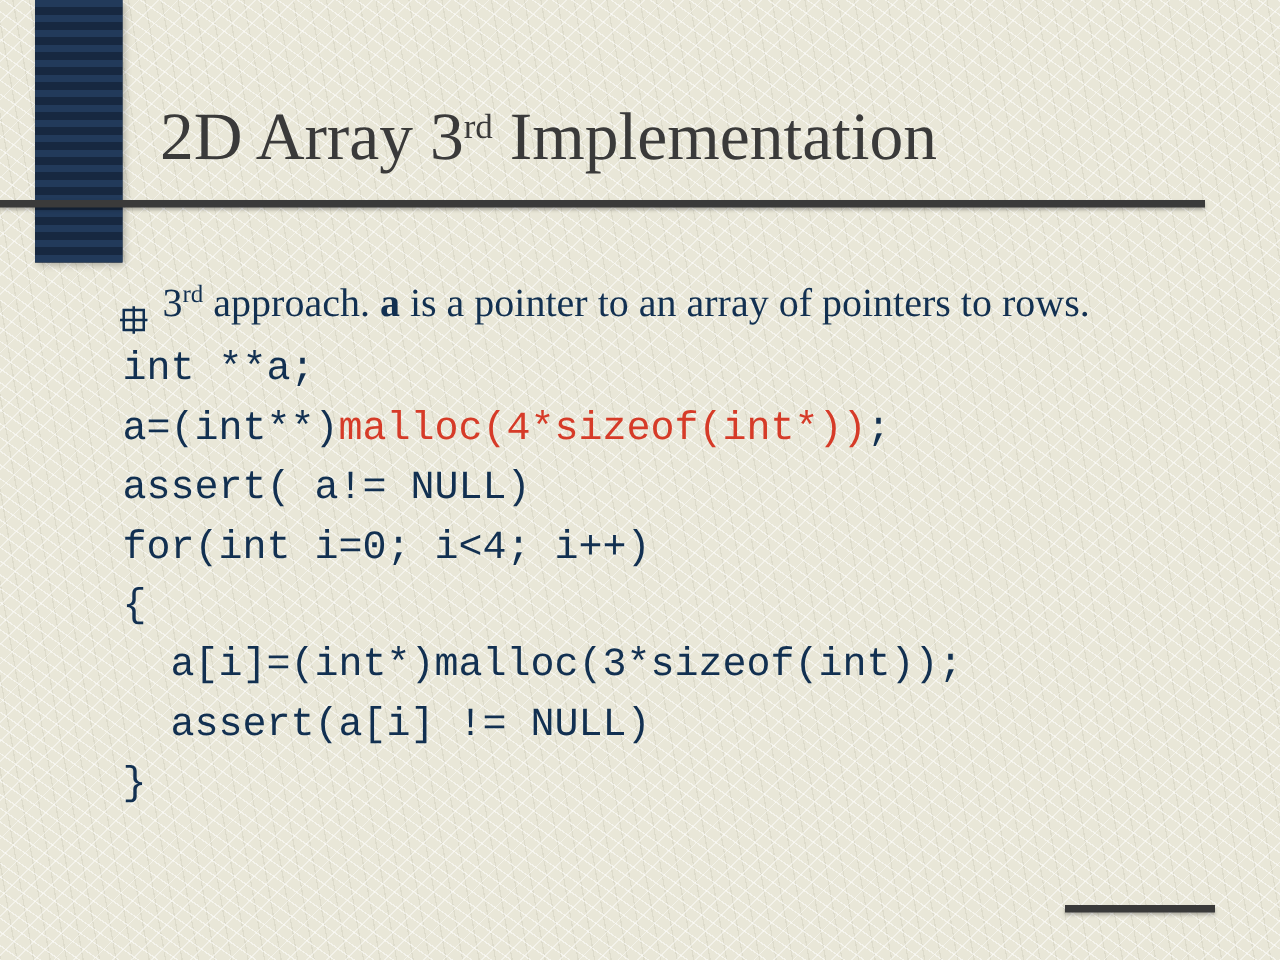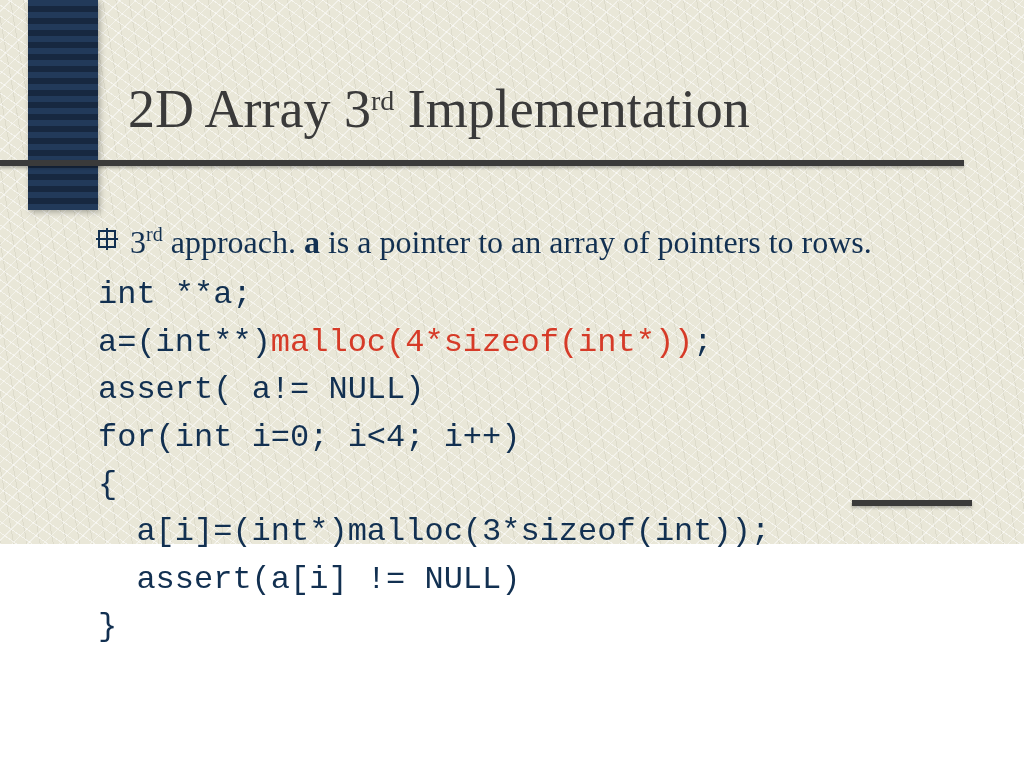--- a/index.html
+++ b/index.html
@@ -6,21 +6,21 @@
     margin: 0;
     padding: 0;
     width: 1024px;
     height: 768px;
     overflow: hidden;
     font-family: "Times New Roman", Times, serif;
   }
   .slide {
     position: relative;
     width: 1024px;
-    height: 544px;
+    height: 768px;
     background: #e9e7d8;
     background-image:
       repeating-linear-gradient(35deg,
         rgba(255,255,255,0.55) 0px, rgba(255,255,255,0.55) 1px,
         transparent 1px, transparent 9px),
       repeating-linear-gradient(-45deg,
         rgba(255,255,255,0.45) 0px, rgba(255,255,255,0.45) 1px,
         transparent 1px, transparent 11px),
       repeating-linear-gradient(80deg,
         rgba(200,198,180,0.35) 0px, rgba(200,198,180,0.35) 1px,
@@ -88,21 +88,21 @@
     position: absolute;
     left: 98px;
     right: 60px;
     top: 220px;
     color: #123051;
     font-size: 32px;
     line-height: 1.42;
   }
   .bullet-row {
     display: flex;
-    align-items: flex-start;
+    align-items: flex-end;
   }
   .bullet-icon {
     display: inline-block;
     width: 18px;
     height: 18px;
     margin-top: 10px;
     margin-right: 14px;
     position: relative;
     flex: 0 0 auto;
     box-sizing: border-box;

